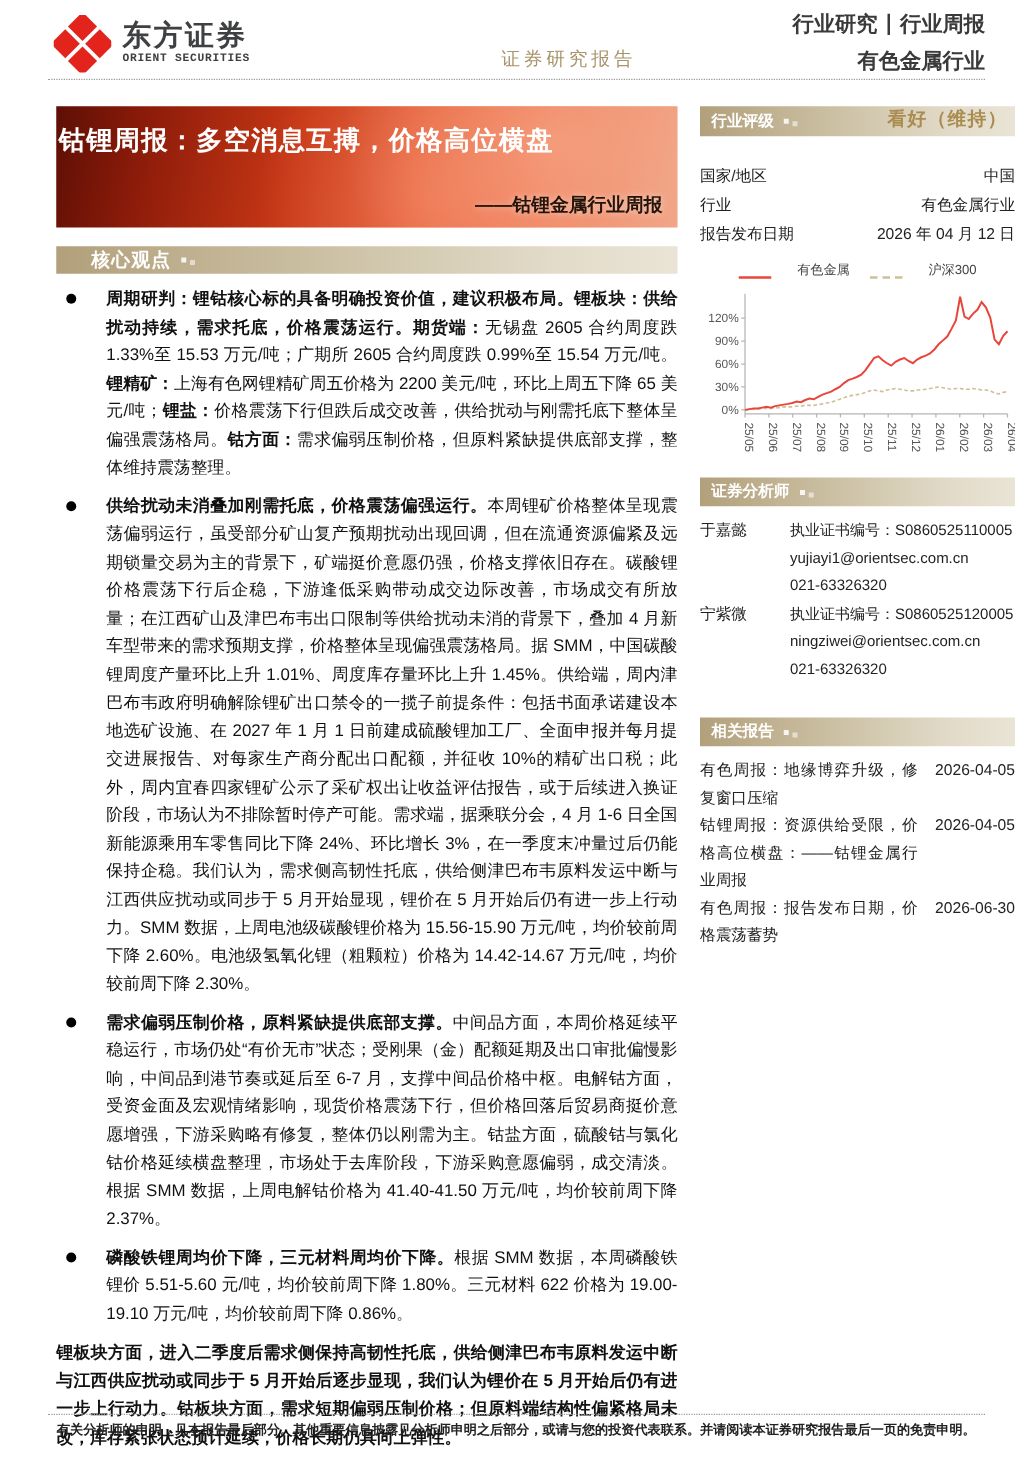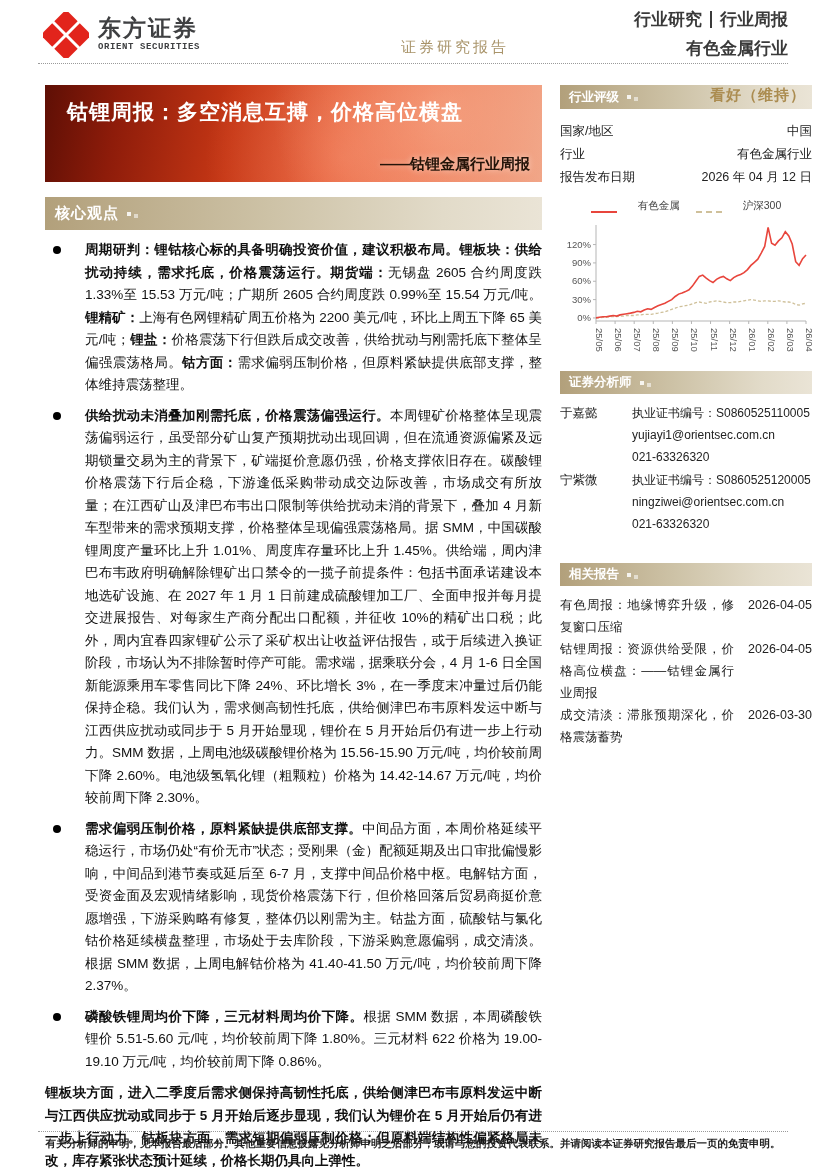--- a/index.html
+++ b/index.html
@@ -21,45 +21,45 @@
   .hdr-right .l2 { font-size:17px; font-weight:600; margin-top:6px; }
   .hdr-rule { position:absolute; left:38px; right:38px; top:63px; border-top:1px dotted #9a9a9a; }
   
   .banner {
     position:absolute; left:45px; top:85px; width:497px; height:97px;
     background:
       radial-gradient(circle at 80% 28%, rgba(255,200,170,.45), transparent 42%),
       radial-gradient(circle at 60% 75%, rgba(255,160,130,.35), transparent 45%),
       linear-gradient(100deg,#5e0f05 0%,#8e1c0a 15%,#c63715 38%,#e2552e 58%,#e96a45 74%,#efa183 100%);
   }
-  .banner-title { position:absolute; left:22px; top:13px; font-size:21px; font-weight:bold; color:#fff; letter-spacing:1px; }
+  .banner-title { position:absolute; left:2px; top:13px; font-size:21px; font-weight:bold; color:#fff; letter-spacing:1px; }
   .banner-sub { position:absolute; right:12px; bottom:8px; font-size:15px; font-weight:bold; color:#241409;
     text-shadow:0 0 6px rgba(255,255,255,.55); }
   
   .tanbar {
     background:linear-gradient(90deg,#b2a07b 0%,#cdc2a6 45%,#e2dbc9 80%,#eae4d6 100%);
     color:#fff; font-weight:bold; display:flex; align-items:center; position:relative;
   }
   .orn { display:inline-block; width:4px; height:4px; background:rgba(255,255,255,.85);
     margin-left:8px; box-shadow:7px 2px 0 rgba(255,255,255,.55); }
   
   .main { position:absolute; left:45px; top:197px; width:497px; }
-  .main .sec-head { height:33px; font-size:15px; padding-left:10px; letter-spacing:1px; margin-bottom:9px; }
+  .main .sec-head { height:22px; font-size:15px; padding-left:28px; letter-spacing:1px; margin-bottom:9px; }
   ul.bullets { list-style:none; }
   ul.bullets li { position:relative; padding-left:40px; font-size:13.5px; line-height:22.5px;
     text-align:justify; margin-bottom:8px; color:#111; }
   ul.bullets li .dot { position:absolute; left:8px; top:7px; width:8px; height:8px; border-radius:50%; background:#000; }
   .seg-b { font-weight:bold; }
   .advice-head { margin-top:14px; }
   .advice-body { margin-top:9px; font-size:13.5px; line-height:22.5px; font-weight:bold; text-align:justify; color:#111; }
   
   .sidebar { position:absolute; left:560px; top:85px; width:252px; }
   .rating-bar { height:24px; font-size:12.5px; padding-left:9px; justify-content:flex-start; }
   .rating-value { position:absolute; right:6px; top:1px; font-size:15px; font-weight:600; color:#ab8c50; letter-spacing:1px; }
-  .meta { margin-top:11px; }
+  .meta { margin-top:21px; }
   .meta-row { display:flex; justify-content:space-between; font-size:12.5px; line-height:23px; color:#222; }
   .meta-row .v { text-align:right; }
   .chart-box { margin-top:10px; }
   .legend { display:flex; justify-content:center; gap:16px; font-size:10.5px; color:#444; margin-bottom:2px; }
   .legend .item { display:flex; align-items:flex-end; gap:21px; }
   .legend .swatch { display:inline-block; width:26px; height:0; border-top:2px solid #e8453c; }
   .legend .swatch.dashed { border-top:2px dashed #cfc09a; }
   .bar-analyst, .bar-reports { height:23px; font-size:12.5px; padding-left:9px; }
   .analysts { margin-top:8px; }
   .analyst { display:flex; margin-bottom:1px; }
@@ -228,22 +228,22 @@
     <div class="reports">
       <div class="report">
         <div class="t">有色周报：地缘博弈升级，修复窗口压缩</div>
         <div class="d">2026-04-05</div>
       </div>
       <div class="report">
         <div class="t">钴锂周报：资源供给受限，价格高位横盘：——钴锂金属行业周报</div>
         <div class="d">2026-04-05</div>
       </div>
       <div class="report">
-        <div class="t">成交清淡：滞胀预期深化，价格震荡蓄势</div>
-        <div class="d">2026-03-30</div>
+        <div class="t">有色周报：报告发布日期，价格震荡蓄势</div>
+        <div class="d">2026-06-30</div>
       </div>
     </div>
   </div>
 
   <div class="foot-rule"></div>
   <div class="footer">有关分析师的申明，见本报告最后部分。其他重要信息披露见分析师申明之后部分，或请与您的投资代表联系。并请阅读本证券研究报告最后一页的免责申明。</div>
 
 </div>
 
 </body></html>

